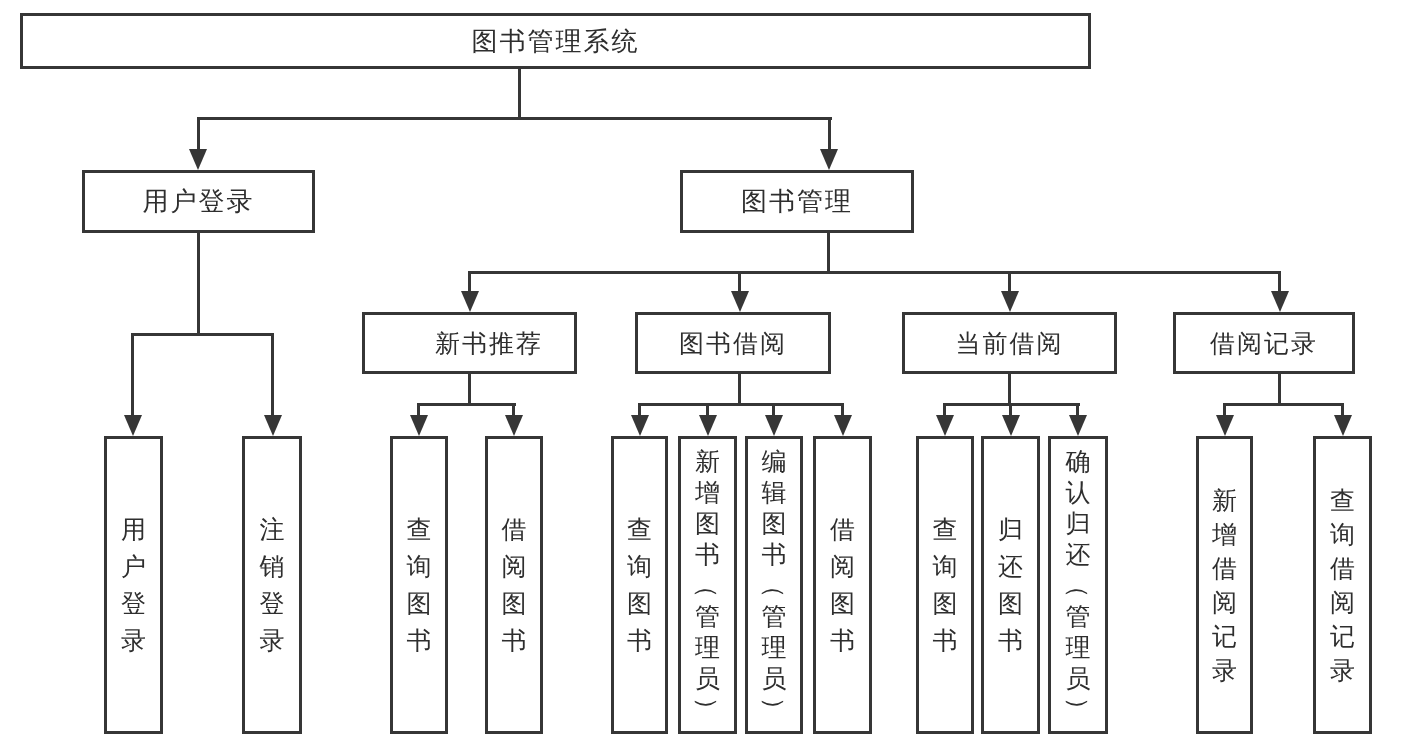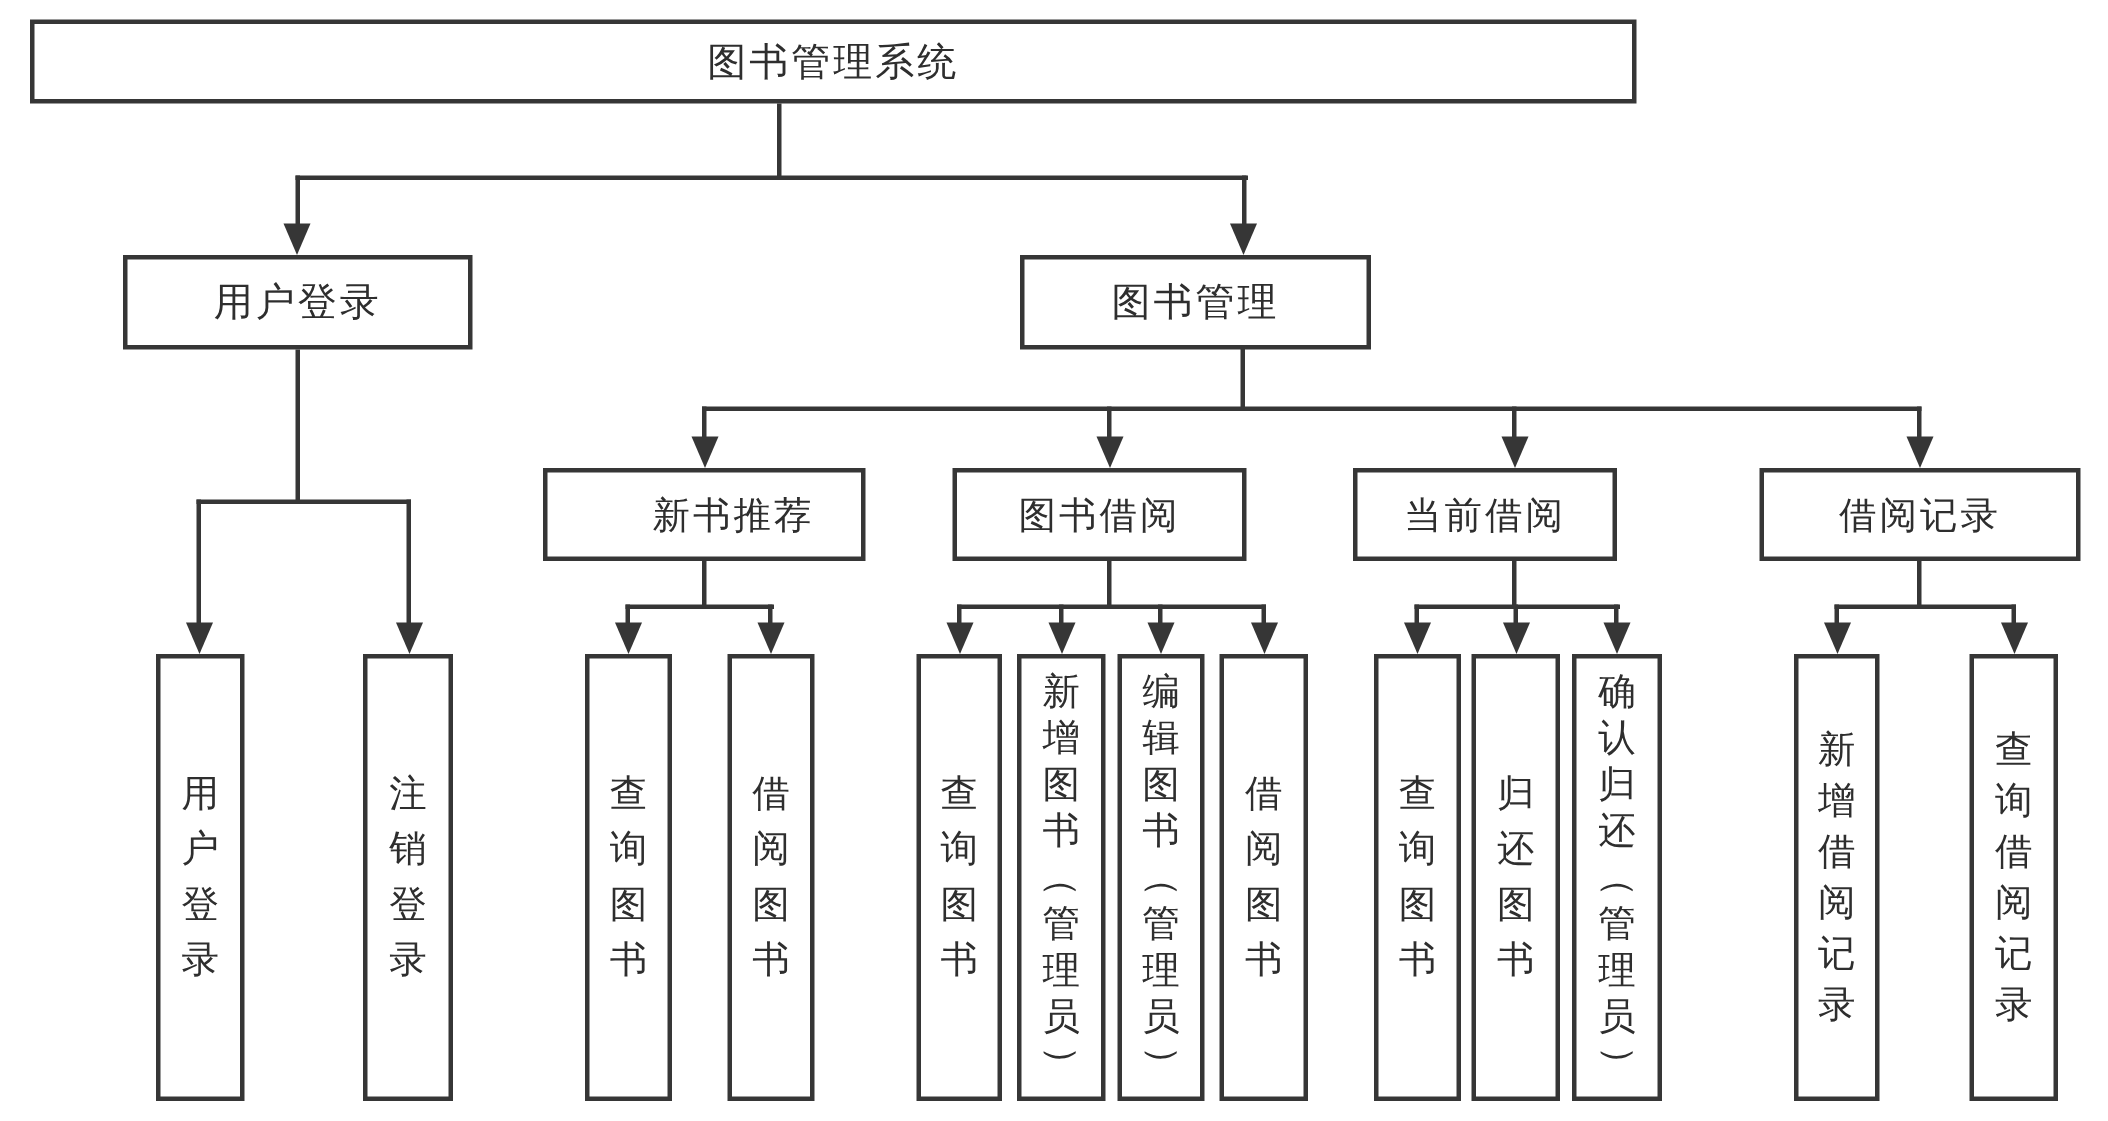--- a/index.html
+++ b/index.html
@@ -98,24 +98,24 @@
   <div class="arrow" style="left:1001px;top:291px;"></div>
   <div class="vline" style="left:1278px;top:271px;height:22px;"></div>
   <div class="arrow" style="left:1271px;top:291px;"></div>
 
   <div class="box l3" style="left:362px;width:215px;padding-left:39px;">
     <span>新书推荐</span>
   </div>
   <div class="box l3" style="left:635px;width:196px;">
     <span>图书借阅</span>
   </div>
-  <div class="box l3" style="left:902px;width:176px;">
+  <div class="box l3" style="left:902px;width:215px;">
     <span>当前借阅</span>
   </div>
-  <div class="box l3" style="left:1173px;width:214px;">
+  <div class="box l3" style="left:1173px;width:182px;">
     <span>借阅记录</span>
   </div>
 
   <div class="vline" style="left:468px;top:374px;height:31px;"></div>
   <div class="hline" style="left:417px;top:403px;width:99px;"></div>
   <div class="vline" style="left:417px;top:403px;height:14px;"></div>
   <div class="arrow" style="left:410px;top:415px;"></div>
   <div class="vline" style="left:512px;top:403px;height:14px;"></div>
   <div class="arrow" style="left:505px;top:415px;"></div>
 

